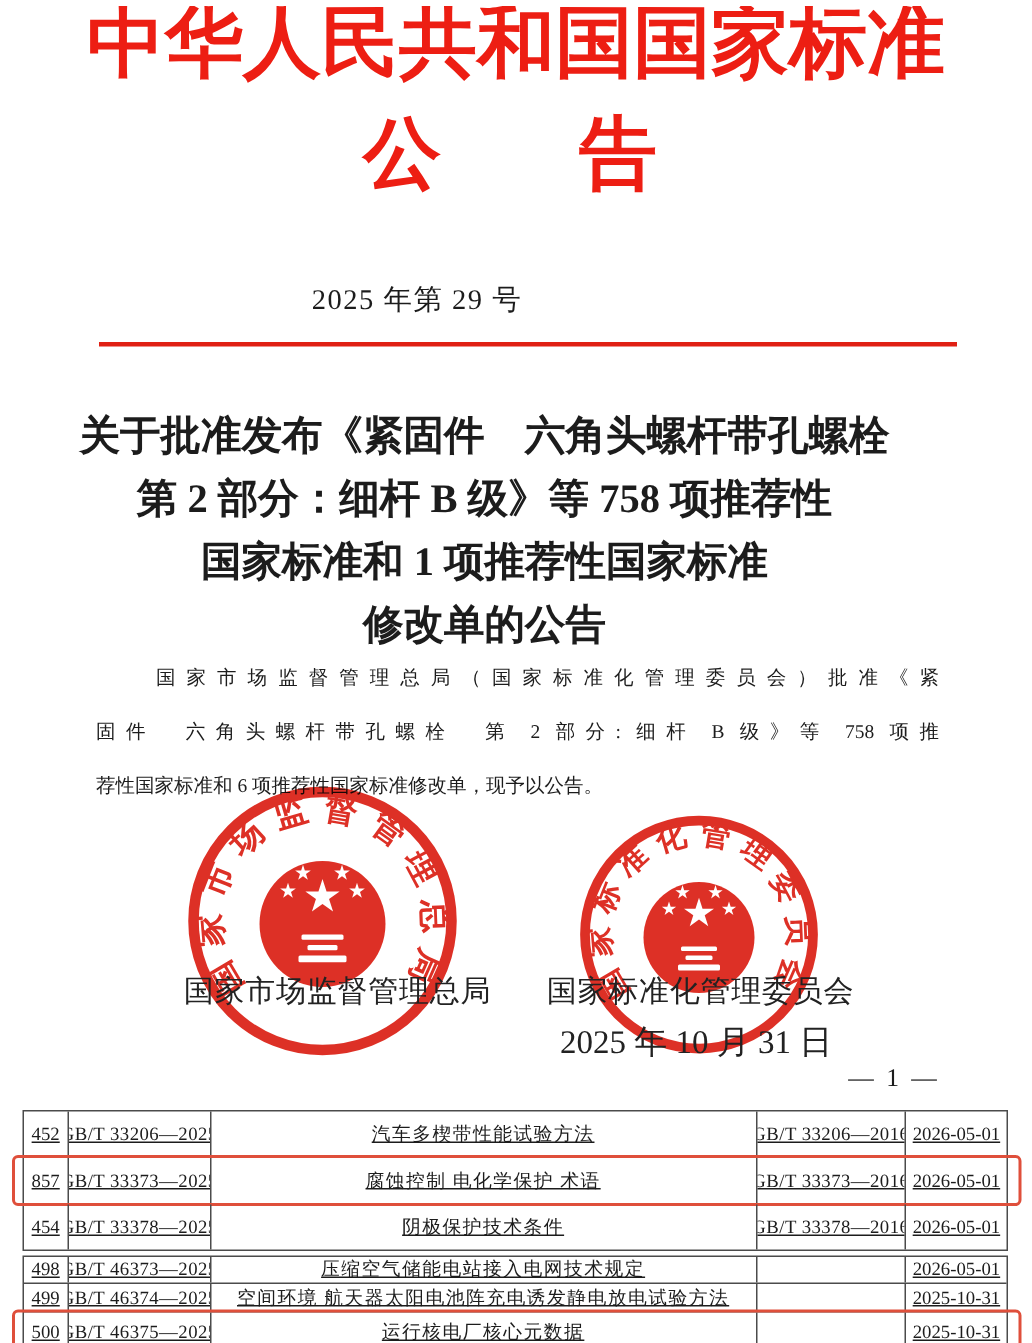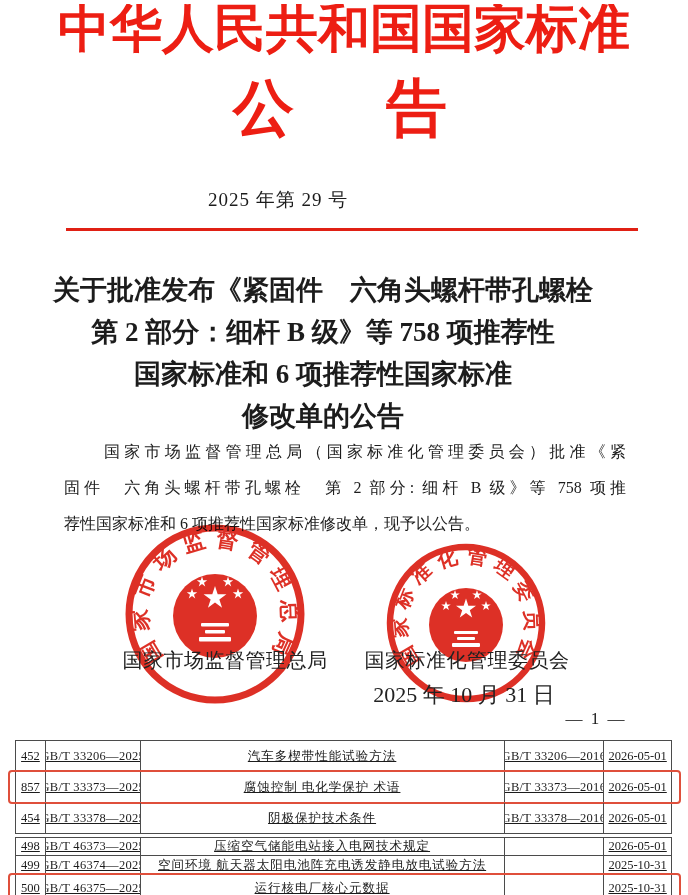--- a/index.html
+++ b/index.html
@@ -10,38 +10,38 @@
     color:#1c1c1c;
   }
   
   .masthead-line1{
     position:absolute;top:-10px;left:0;width:688px;
     text-align:center;font-size:52px;font-weight:bold;
     letter-spacing:0px;white-space:nowrap;
   }
   .masthead-line2{
     position:absolute;top:64px;left:0;width:680px;
-    text-align:center;font-size:61px;font-weight:bold;white-space:nowrap;
+    text-align:center;font-size:52px;font-weight:bold;white-space:nowrap;
   }
   .masthead-line2 .gap{display:inline-block;width:92px;}
   .issue-no{
     position:absolute;top:183px;left:0;width:556px;
     text-align:center;font-size:19px;letter-spacing:1px;
   }
   .red-rule{position:absolute;top:224px;left:66px;width:572px;height:3px;}
   
   .doc-heading{
     position:absolute;top:265px;left:0;width:646px;
     text-align:center;font-weight:bold;font-size:27px;line-height:42px;
     white-space:nowrap;
   }
   
   .doc-body{
     position:absolute;top:430px;left:64px;width:562px;
-    font-size:16px;line-height:36px;
+    font-size:13px;line-height:36px;
   }
   .doc-body .bline{white-space:nowrap;}
   .doc-body .bline.just{text-align:justify;text-align-last:justify;white-space:normal;}
   .doc-body .bline.indent{text-indent:40px;}
   
   .seal{position:absolute;mix-blend-mode:multiply;opacity:.95;}
   .seal-left{left:120px;top:515px;}
   .seal-right{left:382px;top:535px;}
   .signature{
     position:absolute;top:643px;font-size:20px;letter-spacing:0.5px;
@@ -96,21 +96,21 @@
 
   <div class="masthead-line1 red-text">中华人民共和国国家标准</div>
   <div class="masthead-line2 red-text"><span>公</span><span class="gap"></span><span>告</span></div>
 
   <div class="issue-no">2025 年第 29 号</div>
   <div class="red-rule" style="background: rgb(224, 32, 20);"></div>
 
   <div class="doc-heading">
     <div>关于批准发布《紧固件　六角头螺杆带孔螺栓</div>
     <div>第 2 部分：细杆 B 级》等 758 项推荐性</div>
-    <div>国家标准和 6 项推荐性国家标准</div>
+    <div>国家标准和 1 项推荐性国家标准</div>
     <div>修改单的公告</div>
   </div>
 
   <div class="doc-body">
     <div class="bline just indent">国家市场监督管理总局（国家标准化管理委员会）批准《紧</div>
     <div class="bline just">固件　六角头螺杆带孔螺栓　第 2 部分: 细杆 B 级》等 758 项推</div>
     <div class="bline">荐性国家标准和 6 项推荐性国家标准修改单，现予以公告。</div>
   </div>
 
   <svg class="seal seal-left" width="190" height="190" viewBox="0 0 190 190">

